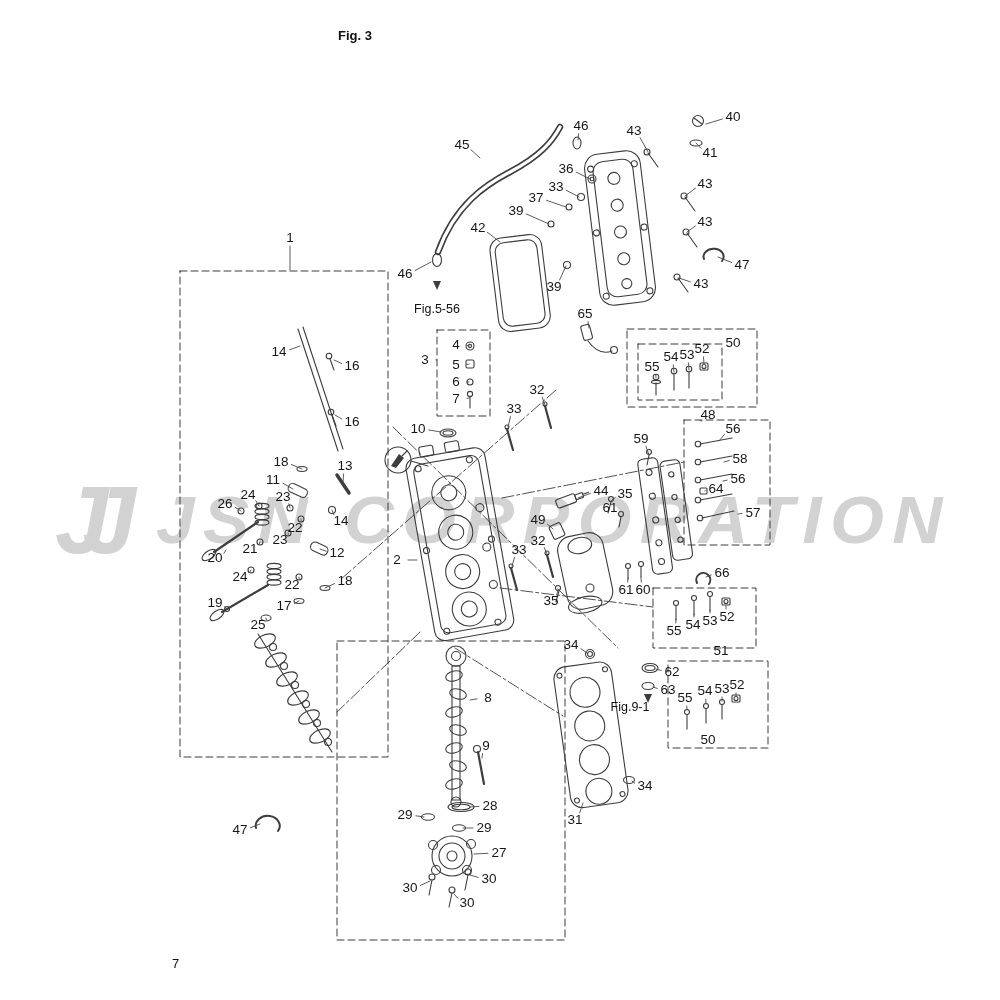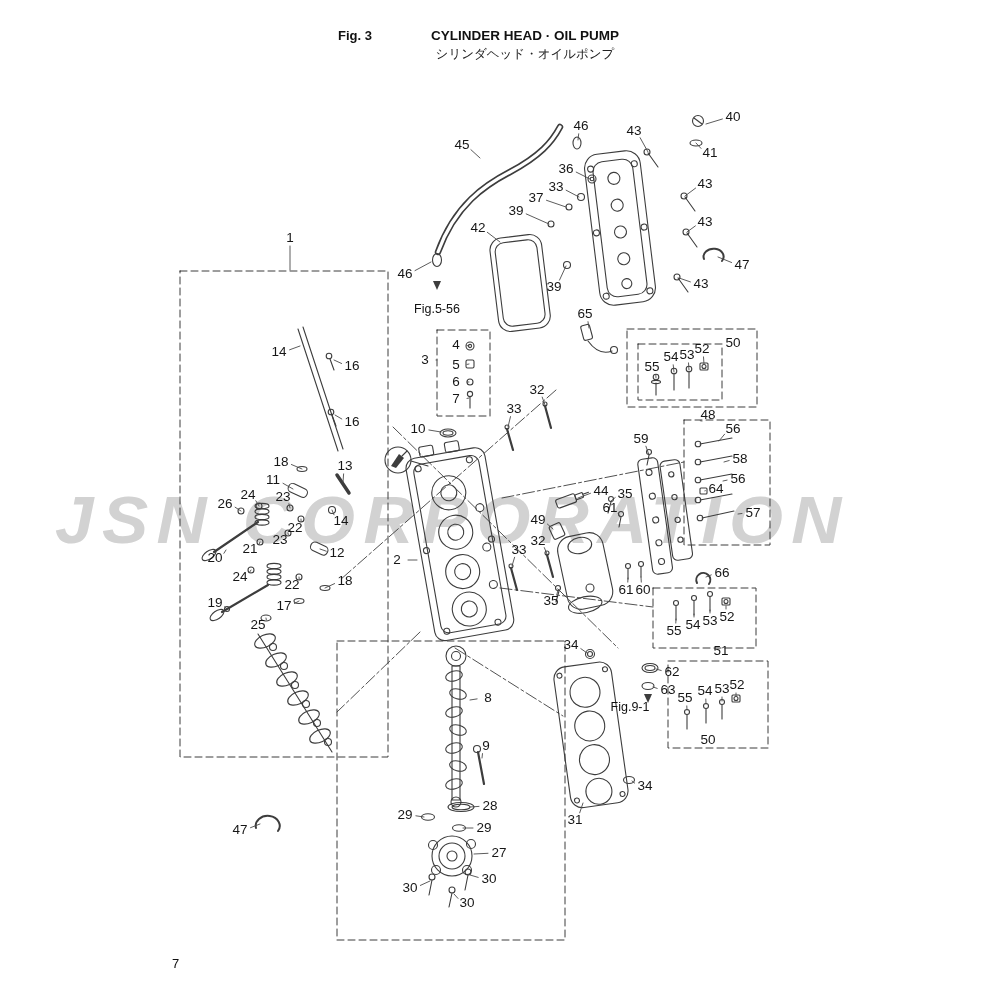--- a/index.html
+++ b/index.html
@@ -39,20 +39,21 @@
     font-size:12.5px; color:#111; white-space:nowrap; line-height:1;
   }
   #page-number { position:absolute; left:172px; top:956px; z-index:2; font-size:13px; color:#111; }
 </style>
 </head>
 <body>
 
 <div id="page">
 
   <div id="watermark">
+    <span class="wm-logo">JJ</span>
     <span class="wm-text">JSN CORPORATION</span>
   </div>
 
   <svg id="art" viewBox="0 0 1000 1000" width="1000" height="1000" xmlns="http://www.w3.org/2000/svg">
     <g stroke="#3d3d3d" fill="none" stroke-width="1.1" stroke-linecap="round" stroke-linejoin="round">
 
       <g stroke-dasharray="7 4" stroke-width="1">
         <rect x="180" y="271" width="208" height="486"></rect>
         <rect x="337" y="641" width="228" height="299"></rect>
         <rect x="437" y="330" width="53" height="86"></rect>
@@ -492,24 +493,20 @@
           <line x1="250.5" y1="827.7" x2="260" y2="824"></line>
           <line x1="488.0" y1="853.3" x2="474" y2="854"></line>
           <line x1="420.4" y1="885.4" x2="430" y2="881"></line>
           <line x1="478.2" y1="877.4" x2="470" y2="875"></line>
           <line x1="458.0" y1="898.4" x2="454" y2="894"></line>
         </g>
     </g>
   </svg>
 
   <span id="hdr-fig">Fig. 3</span>
-  <div id="titles">
-    <div id="title-en">CYLINDER HEAD · OIL PUMP</div>
-    <div id="title-jp">シリンダヘッド・オイルポンプ</div>
-  </div>
 
   <div id="callout-layer">
       <span class="callout" style="left: 733px; top: 117px;">40</span>
       <span class="callout" style="left: 581px; top: 126px;">46</span>
       <span class="callout" style="left: 634px; top: 131px;">43</span>
       <span class="callout" style="left: 710px; top: 153px;">41</span>
       <span class="callout" style="left: 462px; top: 145px;">45</span>
       <span class="callout" style="left: 566px; top: 169px;">36</span>
       <span class="callout" style="left: 705px; top: 184px;">43</span>
       <span class="callout" style="left: 556px; top: 187px;">33</span>

